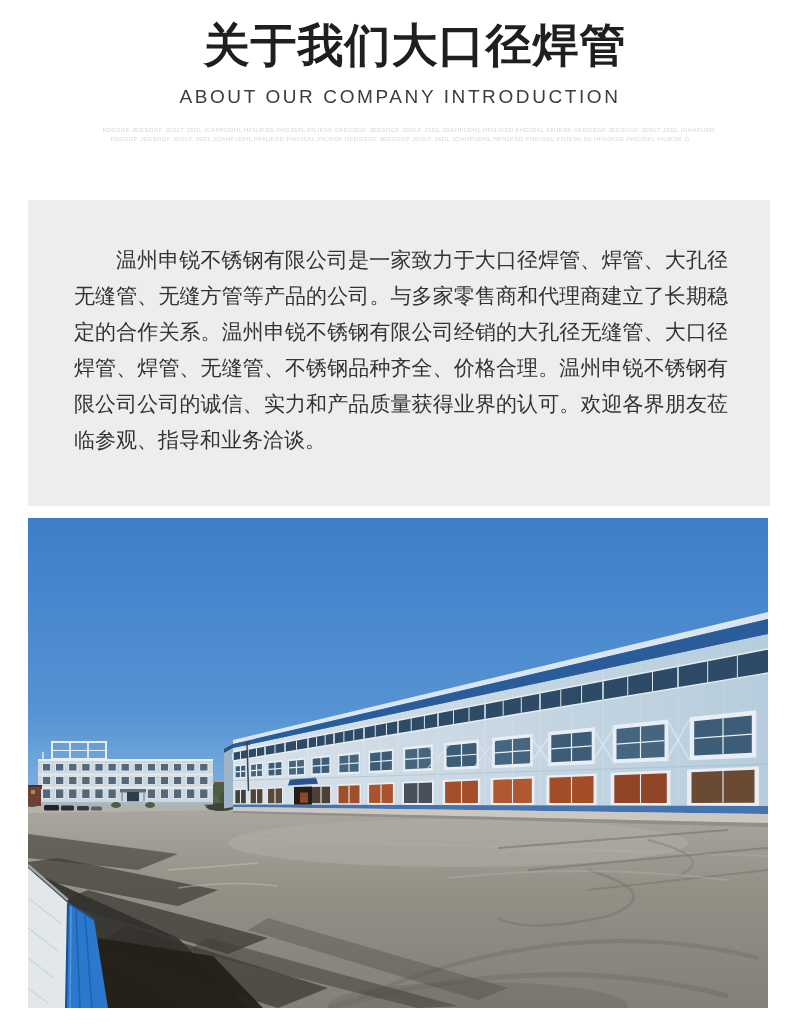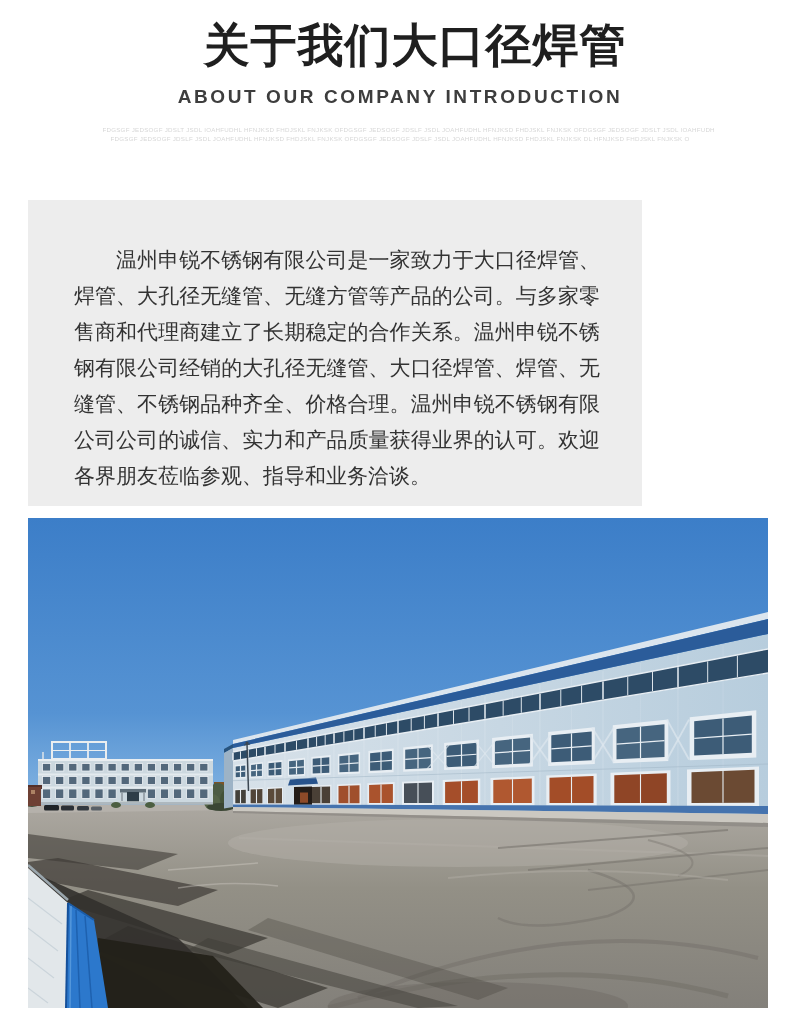--- a/index.html
+++ b/index.html
@@ -3,26 +3,26 @@
 <meta charset="utf-8">
 <style>
   html,body{margin:0;padding:0;background:#ffffff;}
   .page{position:relative;width:800px;height:1036px;background:#ffffff;overflow:hidden;
         font-family:"Liberation Sans","DejaVu Sans",sans-serif;}
   
   .title{position:absolute;top:16px;left:0;width:100%;display:flex;justify-content:center;
          font-size:46px;font-weight:900;color:#1f1f1f;letter-spacing:1px;line-height:1.3;
          font-family:"Liberation Sans",sans-serif;margin-left:15px;}
   .subtitle{position:absolute;top:86px;left:0;width:100%;text-align:center;
-            font-size:19px;font-weight:700;color:#3d3d3d;letter-spacing:2.6px;}
+            font-size:19px;font-weight:400;color:#3d3d3d;letter-spacing:2.6px;}
   .watermark{position:absolute;left:50%;top:125px;width:960px;transform:translateX(-50%) scale(0.62);
              transform-origin:center top;font-size:10px;line-height:15px;color:#d7d7d7;
              text-align:center;letter-spacing:.4px;white-space:nowrap;}
   
-  .panel{position:absolute;left:28px;top:200px;width:614px;height:306px;background:#ededed;}
+  .panel{position:absolute;left:28px;top:200px;width:742px;height:306px;background:#ededed;}
   .panel p{margin:0;padding:42px 42px 0 46px;font-size:21px;line-height:36px;color:#333333;
            text-indent:2em;text-align:justify;font-family:"Liberation Sans","DejaVu Sans",sans-serif;}
   
   .photo{position:absolute;left:28px;top:518px;width:740px;height:490px;overflow:hidden;}
   .photo svg{display:block;}
 </style>
 </head>
 <body>
 
 <div class="page">

